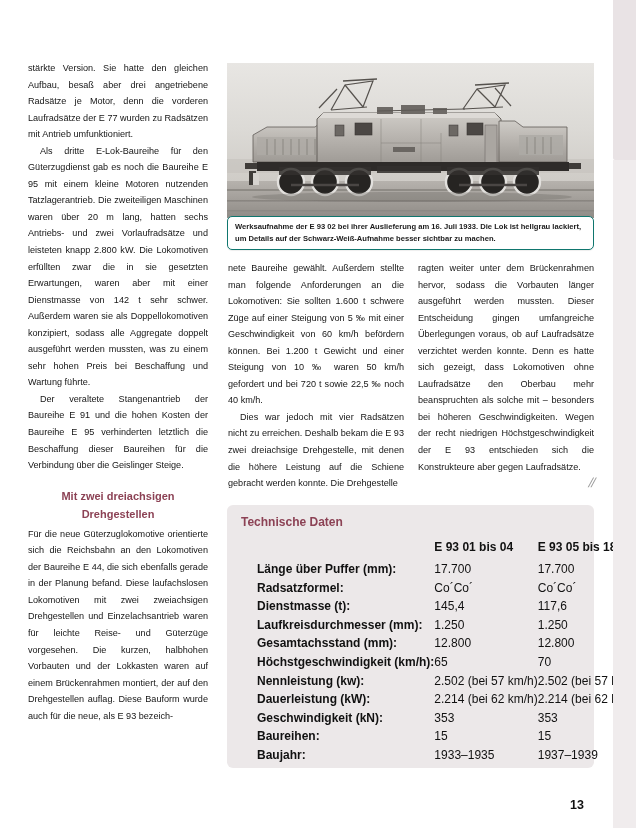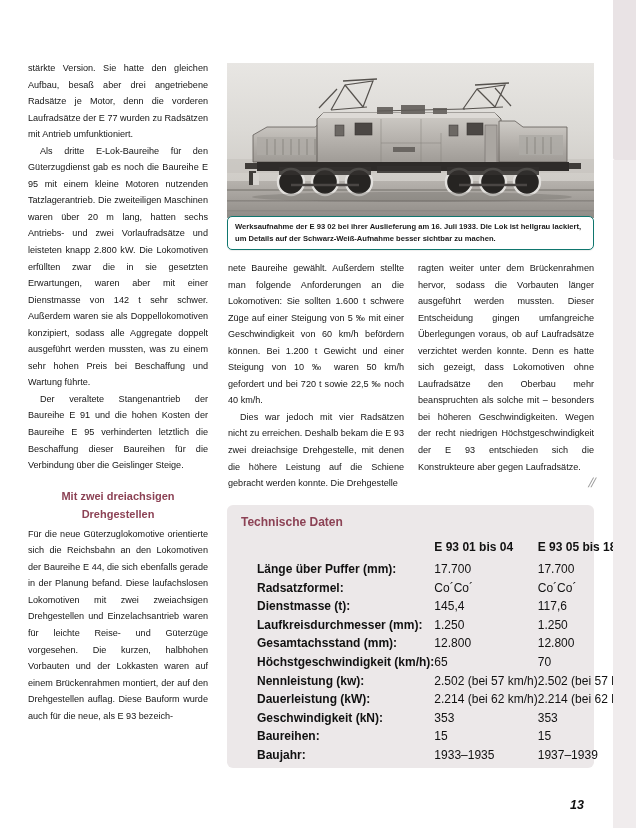--- a/index.html
+++ b/index.html
@@ -193,21 +193,20 @@
   #tech-table tbody td.c-b { font-weight: normal; }
 
   
   #page-number {
     position: absolute;
     left: 570px;
     top: 785px;
     font-size: 12.5px;
     font-weight: bold;
     color: #111111;
-    font-style: italic;
   }
 </style>
 </head>
 <body>
 
 <div id="page">
 
   <div class="col" id="col-1">
     <p>stärkte Version. Sie hatte den gleichen Aufbau, besaß aber drei angetriebene Radsätze je Motor, denn die vorderen Laufradsätze der E 77 wurden zu Radsätzen mit Antrieb umfunktioniert.</p>
     <p class="indent">Als dritte E-Lok-Baureihe für den Güterzugdienst gab es noch die Baureihe E 95 mit einem kleine Motoren nutzenden Tatzlagerantrieb. Die zweiteiligen Maschinen waren über 20 m lang, hatten sechs Antriebs- und zwei Vorlaufradsätze und leisteten knapp 2.800 kW. Die Lokomotiven erfüllten zwar die in sie gesetzten Erwartungen, waren aber mit einer Dienstmasse von 142 t sehr schwer. Außerdem waren sie als Doppellokomotiven konzipiert, sodass alle Aggregate doppelt ausgeführt werden mussten, was zu einem sehr hohen Preis bei Beschaffung und Wartung führte.</p>

